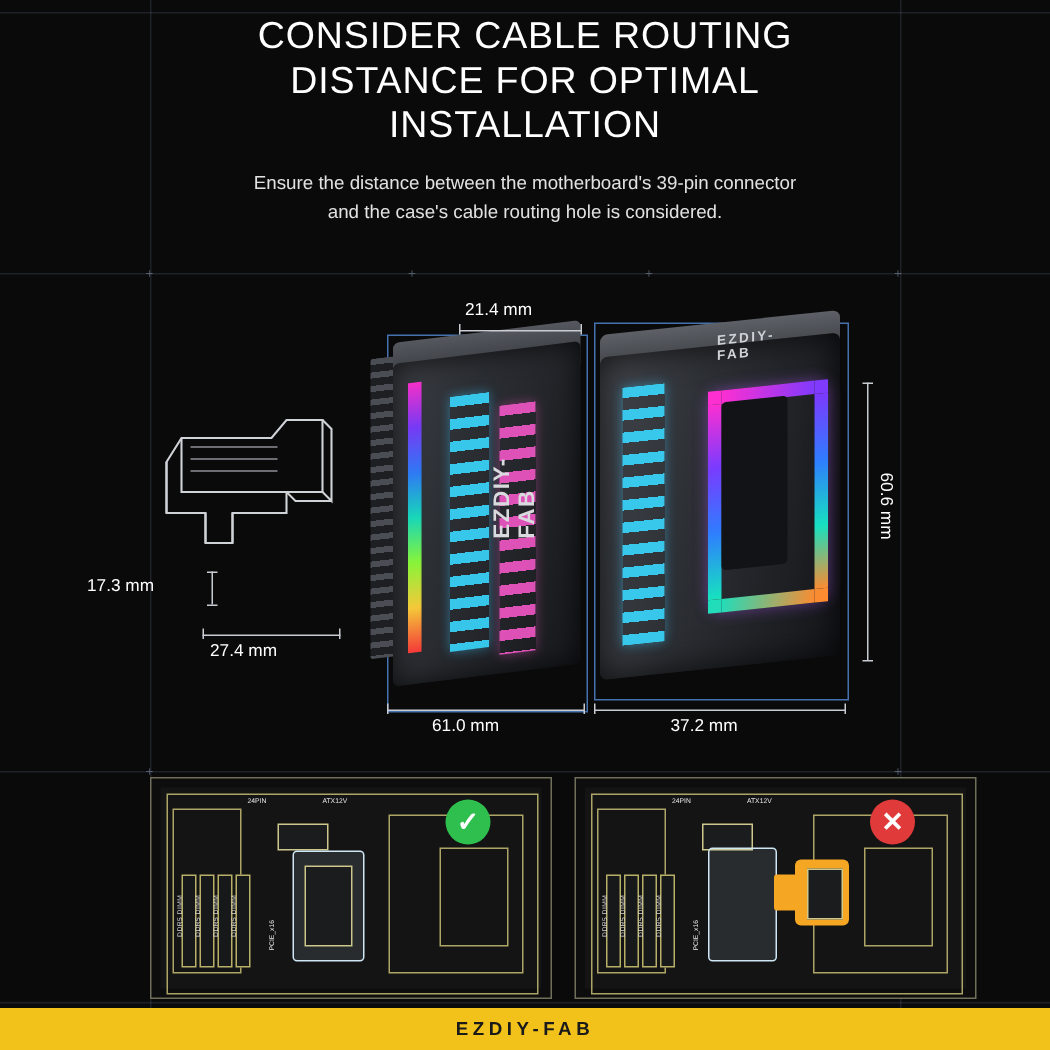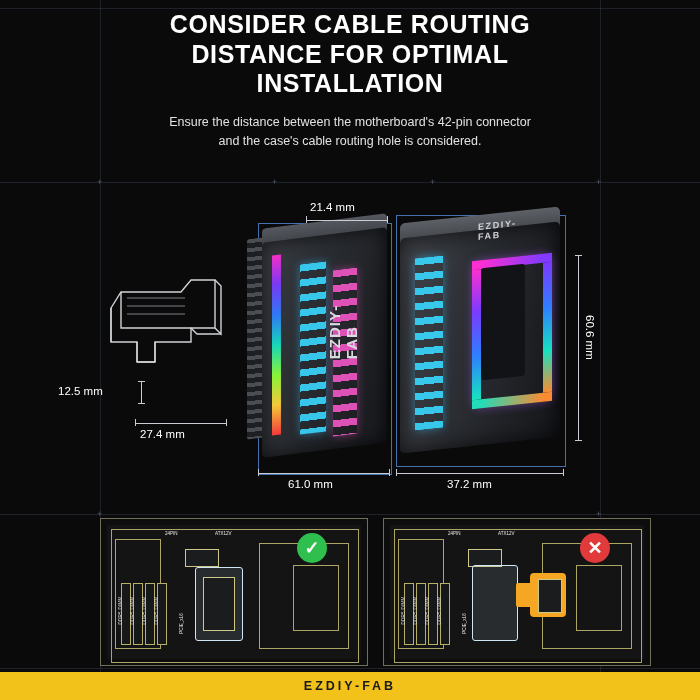--- a/index.html
+++ b/index.html
@@ -36,21 +36,21 @@
   .header {
     position: absolute;
     top: 10px;
     left: 0;
     width: 700px;
     text-align: center;
   }
   .title {
     color: #ffffff;
     font-size: 25px;
-    font-weight: bold;
+    font-weight: normal;
     letter-spacing: 0.6px;
     line-height: 1.18;
     margin: 0 auto;
     width: 420px;
     text-transform: uppercase;
   }
   .subtitle {
     color: #e2e2e2;
     font-size: 12.5px;
     line-height: 1.55;
@@ -369,21 +369,21 @@
   <div class="guide h" style="top:668px"></div>
   <div class="tick" style="left:97px;top:178px">+</div>
   <div class="tick" style="left:272px;top:178px">+</div>
   <div class="tick" style="left:430px;top:178px">+</div>
   <div class="tick" style="left:596px;top:178px">+</div>
   <div class="tick" style="left:97px;top:510px">+</div>
   <div class="tick" style="left:596px;top:510px">+</div>
 
   <div class="header">
     <h1 class="title">CONSIDER CABLE ROUTING DISTANCE FOR OPTIMAL INSTALLATION</h1>
-    <p class="subtitle">Ensure the distance between the motherboard's 42-pin connector and the case's cable routing hole is considered.</p>
+    <p class="subtitle">Ensure the distance between the motherboard's 39-pin connector and the case's cable routing hole is considered.</p>
   </div>
 
   <div class="diagram">
 
     <div class="plug">
       <svg width="130" height="120" viewBox="0 0 130 120">
         <g fill="none" stroke="#cfd2d6" stroke-width="1.4">
           <path d="M8,38 L18,22 L78,22 L88,10 L112,10 L112,58 L88,58 L88,72 L52,72 L52,92 L34,92 L34,72 L8,72 Z"></path>
           <path d="M18,22 L18,58 L88,58"></path>
           <path d="M112,10 L118,16 L118,64 L112,58"></path>
@@ -393,21 +393,21 @@
         </g>
         <g fill="none" stroke="#8d9097" stroke-width="0.9">
           <path d="M24,28 L82,28 M24,36 L82,36 M24,44 L82,44"></path>
         </g>
       </svg>
     </div>
 
     <div class="dimline v" style="left:141px;top:196px;height:22px"></div>
     <div class="dimcap hcap" style="left:138px;top:196px"></div>
     <div class="dimcap hcap" style="left:138px;top:218px"></div>
-    <div class="dim" style="left:58px;top:200px">12.5 mm</div>
+    <div class="dim" style="left:58px;top:200px">17.3 mm</div>
 
     <div class="dimline h" style="left:135px;top:238px;width:92px"></div>
     <div class="dimcap" style="left:135px;top:234px"></div>
     <div class="dimcap" style="left:226px;top:234px"></div>
     <div class="dim" style="left:140px;top:243px">27.4 mm</div>
 
     <div class="bluebox" style="left:258px;top:38px;width:132px;height:250px"></div>
     <div class="bluebox" style="left:396px;top:30px;width:168px;height:250px"></div>
 
     <div class="prod">

